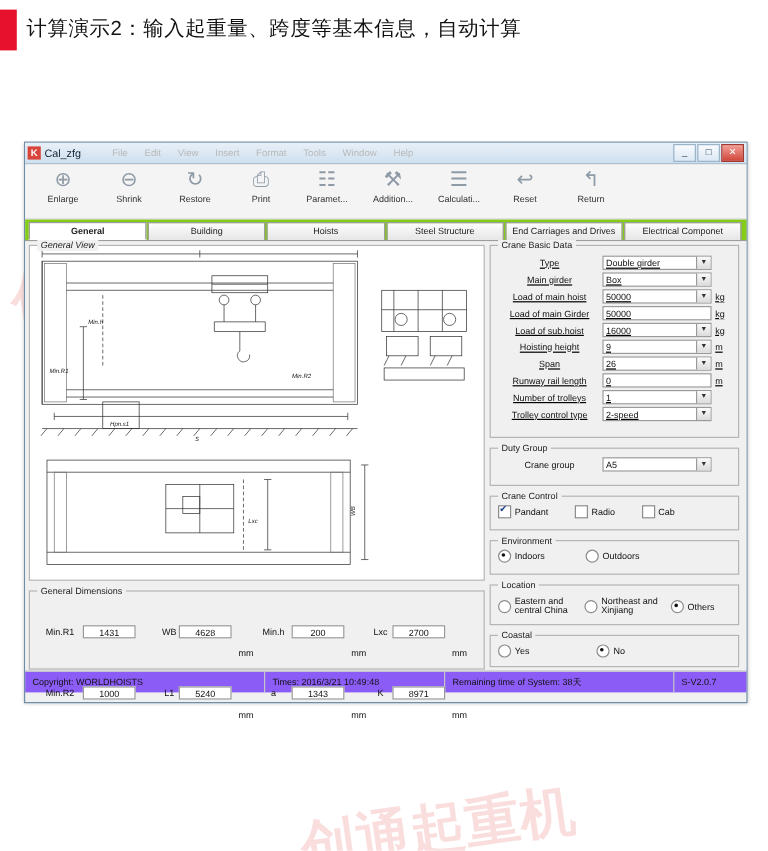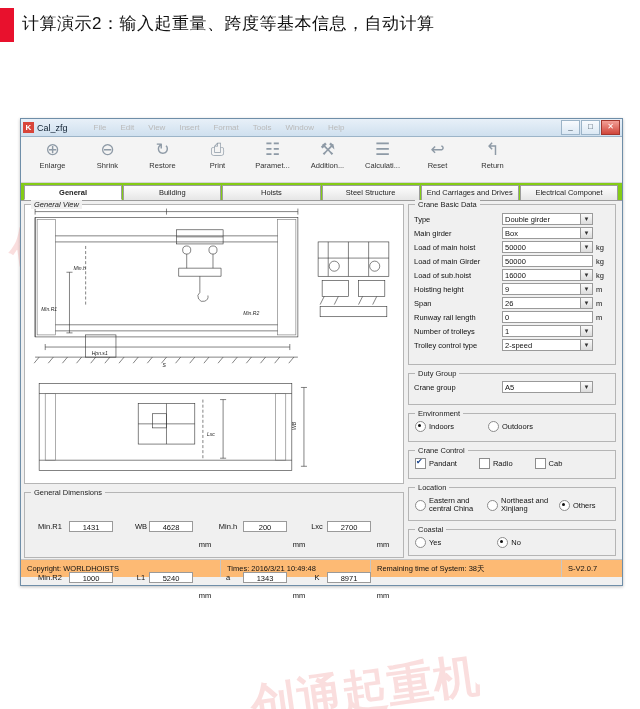--- a/index.html
+++ b/index.html
@@ -54,36 +54,36 @@
   
   .gd{height:64px;margin-top:8px;text-align:center;}
   .gd .rows{padding:10px 6px 0 6px;}
   .gdrow{display:flex;align-items:center;margin-bottom:5px;}
   .gdlab{font-size:7.5px;width:38px;color:#111;}
   .gdlab.sm{width:16px;}
   .inp{border:1px solid #9a9a9a;background:#fff;height:11px;font-size:7.5px;line-height:11px;padding:0 2px;color:#111;box-sizing:border-box;}
   .u{font-size:7.5px;color:#111;margin-left:4px;width:16px;margin-top:37px;}
 
   
-  .cbd{flex:1;}
+  .cbd{flex:1;text-decoration:underline;}
   .frow{display:flex;align-items:center;height:14px;margin:0 5px;}
-  .flab{font-size:7.5px;width:88px;color:#111;}
+  .flab{font-size:7.5px;width:88px;color:#111;text-align:center;}
   .fval{flex:1;display:flex;align-items:center;}
   .sel{border:1px solid #9a9a9a;background:#fff;height:12px;flex:1;font-size:7.5px;line-height:12px;padding:0 2px;position:relative;color:#111;box-sizing:border-box;}
   .sel .ar{position:absolute;right:0;top:0;width:11px;height:10px;background:linear-gradient(#fafafa,#dcdcdc);border-left:1px solid #9a9a9a;text-align:center;font-size:6px;line-height:10px;color:#333;}
   .un{font-size:7.5px;color:#111;width:14px;margin-left:3px;}
 
   .rdrow{display:flex;align-items:center;height:14px;margin:0 6px;font-size:7.5px;color:#111;}
   .rd{width:9px;height:9px;border-radius:50%;border:1px solid #8c8c8c;background:#fff;display:inline-block;margin-right:3px;position:relative;}
   .rd.on::after{content:"";position:absolute;left:2px;top:2px;width:3px;height:3px;border-radius:50%;background:#111;}
   .ck{width:9px;height:9px;border:1px solid #8c8c8c;background:#fff;display:inline-block;margin-right:3px;position:relative;}
   .ck.on::after{content:"\2714";position:absolute;left:0px;top:-2px;font-size:8px;color:#15408a;}
 
   
-  .status{height:17px;background:#fdba74;border-top:1px solid #c6c6c6;display:flex;align-items:flex-end;font-size:7.5px;color:#111;}
+  .status{height:17px;background:#8b5cf6;border-top:1px solid #c6c6c6;display:flex;align-items:flex-end;font-size:7.5px;color:#111;}
   .st{border-right:1px solid #c6c6c6;height:100%;display:flex;align-items:center;padding:0 6px;box-sizing:border-box;}
   .st.c{width:200px;}
   .st.t{width:150px;}
   .st.r{flex:1;}
   .st.v{width:60px;border-right:none;}
 </style>
 </head>
 <body>
 
 <div class="banner">
@@ -367,44 +367,44 @@
         <div class="frow">
           <div class="flab">Crane group</div>
           <div class="fval">
             <div class="sel"><span>A5</span><span class="ar">▼</span></div>
             <div class="un"></div>
           </div>
         </div>
       </div>
 
       <div class="group gray" style="margin-top:8px;height:22px;padding-top:5px">
-        <div class="gt">Environment</div>
-        <div class="rdrow">
-          <span class="rd on"></span>
-          <span>Indoors</span>
-          <span style="width:34px"></span>
-          <span class="rd"></span>
-          <span>Outdoors</span>
-        </div>
-      </div>
-
-      <div class="group gray" style="margin-top:8px;height:22px;padding-top:5px">
         <div class="gt">Crane Control</div>
         <div class="rdrow">
           <span class="ck on"></span>
           <span>Pandant</span>
           <span style="width:22px"></span>
           <span class="ck"></span>
           <span>Radio</span>
           <span style="width:22px"></span>
           <span class="ck"></span>
           <span>Cab</span>
         </div>
       </div>
 
+      <div class="group gray" style="margin-top:8px;height:22px;padding-top:5px">
+        <div class="gt">Environment</div>
+        <div class="rdrow">
+          <span class="rd on"></span>
+          <span>Indoors</span>
+          <span style="width:34px"></span>
+          <span class="rd"></span>
+          <span>Outdoors</span>
+        </div>
+      </div>
+
       <div class="group gray" style="margin-top:8px;height:28px;padding-top:4px">
         <div class="gt">Location</div>
         <div class="rdrow" style="height:26px;align-items:center">
           <span class="rd"></span>
           <span style="width:58px;line-height:8px;display:inline-block">Eastern and central China</span>
           <span class="rd"></span>
           <span style="width:58px;line-height:8px;display:inline-block">Northeast and Xinjiang</span>
           <span class="rd on"></span>
           <span>Others</span>
         </div>

